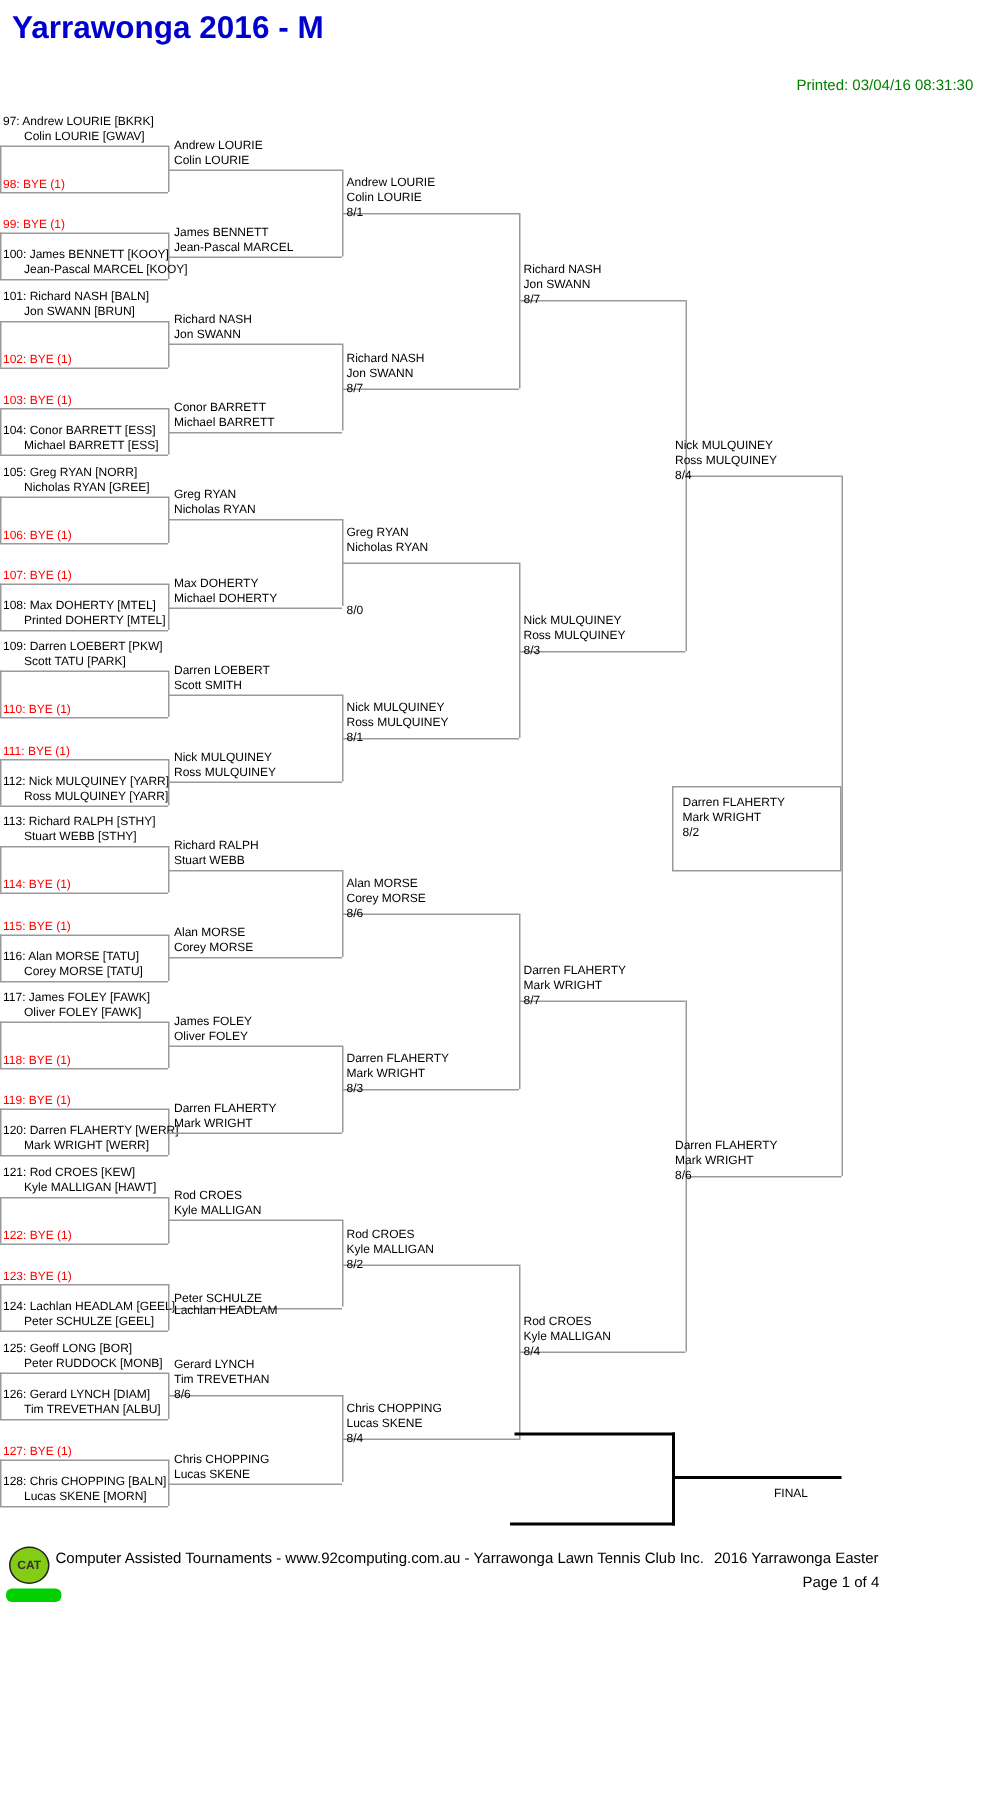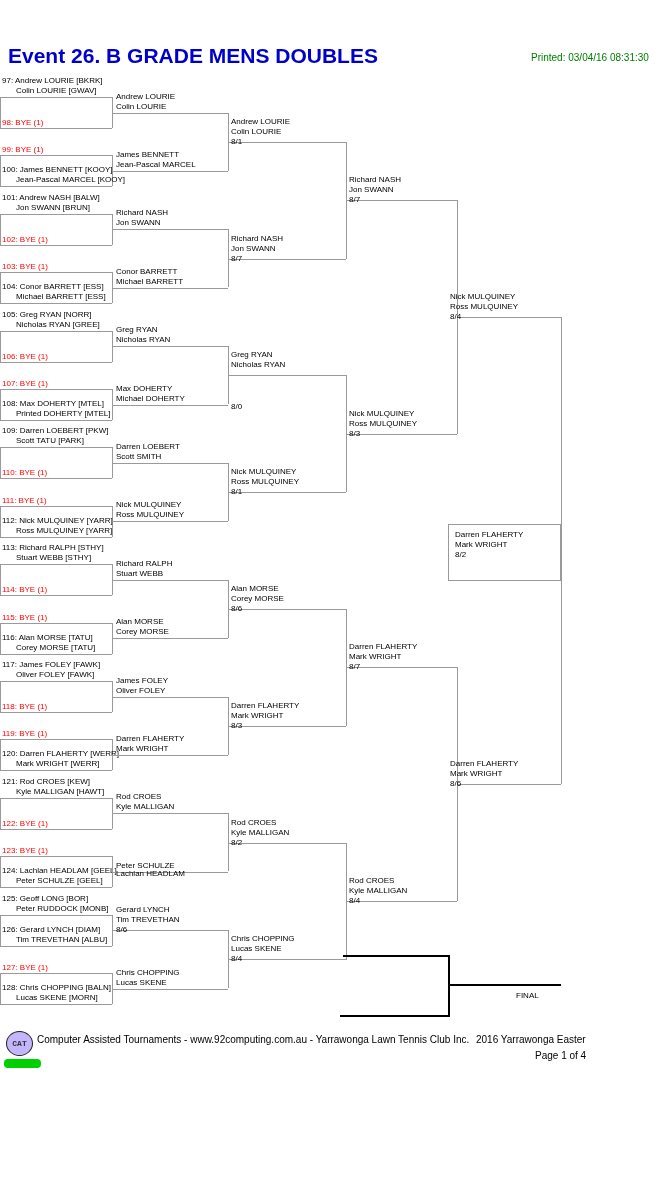--- a/index.html
+++ b/index.html
@@ -27,35 +27,35 @@
     position:absolute;left:448px;top:524px;width:113px;height:57px;
     border:1px solid #9a9a9a;box-sizing:border-box;
   }
   
   .fl{position:absolute;height:2px;background:#000;}
   .fv{position:absolute;width:2px;background:#000;}
   .final-label{position:absolute;left:516px;top:991px;font-size:8px;color:#000;white-space:nowrap;}
   
   .cat-logo{
     position:absolute;left:6px;top:1031px;width:27px;height:25px;border-radius:50%;
-    background:#c4b5fd;border:1.5px solid #222;box-sizing:border-box;
+    background:#84cc16;border:1.5px solid #222;box-sizing:border-box;
     display:flex;align-items:center;justify-content:center;
-    font-size:8px;font-weight:bold;color:#333;font-family:Liberation Mono, monospace;
+    font-size:8px;font-weight:bold;color:#333;
   }
   .green-bar{
     position:absolute;left:4px;top:1059px;width:37px;height:9px;border-radius:4px;background:#00d000;
   }
   .foot-txt{position:absolute;font-size:10px;color:#000;white-space:nowrap;}
 </style>
 </head>
 <body>
 
 <div id="page">
 
-  <div class="title" style="top:44px">Event 26. B GRADE MENS DOUBLES</div>
+  <div class="title" style="top:7px">Yarrawonga 2016 - M</div>
   <div class="printed">Printed: 03/04/16 08:31:30</div>
 
   <div id="bracket">
       <div class="hl" style="left: 0px; top: 97px; width: 112px;"></div>
       <div class="hl" style="left: 0px; top: 128px; width: 112px;"></div>
       <div class="vl" style="left: 112px; top: 97px; height: 31px;"></div>
       <div class="vl" style="left: 0px; top: 97px; height: 31px;"></div>
       <div class="bt" style="left: 2px; top: 76px;">97: Andrew LOURIE [BKRK]</div>
       <div class="bt" style="left: 16px; top: 86px;">Colin LOURIE [GWAV]</div>
       <div class="bt bye" style="left: 2px; top: 118px;">98: BYE (1)</div>
@@ -63,21 +63,21 @@
       <div class="hl" style="left: 0px; top: 186px; width: 112px;"></div>
       <div class="vl" style="left: 112px; top: 155px; height: 31px;"></div>
       <div class="vl" style="left: 0px; top: 155px; height: 31px;"></div>
       <div class="bt bye" style="left: 2px; top: 145px;">99: BYE (1)</div>
       <div class="bt" style="left: 2px; top: 165px;">100: James BENNETT [KOOY]</div>
       <div class="bt" style="left: 16px; top: 175px;">Jean-Pascal MARCEL [KOOY]</div>
       <div class="hl" style="left: 0px; top: 214px; width: 112px;"></div>
       <div class="hl" style="left: 0px; top: 245px; width: 112px;"></div>
       <div class="vl" style="left: 112px; top: 214px; height: 31px;"></div>
       <div class="vl" style="left: 0px; top: 214px; height: 31px;"></div>
-      <div class="bt" style="left: 2px; top: 193px;">101: Andrew NASH [BALW]</div>
+      <div class="bt" style="left: 2px; top: 193px;">101: Richard NASH [BALN]</div>
       <div class="bt" style="left: 16px; top: 203px;">Jon SWANN [BRUN]</div>
       <div class="bt bye" style="left: 2px; top: 235px;">102: BYE (1)</div>
       <div class="hl" style="left: 0px; top: 272px; width: 112px;"></div>
       <div class="hl" style="left: 0px; top: 303px; width: 112px;"></div>
       <div class="vl" style="left: 112px; top: 272px; height: 31px;"></div>
       <div class="vl" style="left: 0px; top: 272px; height: 31px;"></div>
       <div class="bt bye" style="left: 2px; top: 262px;">103: BYE (1)</div>
       <div class="bt" style="left: 2px; top: 282px;">104: Conor BARRETT [ESS]</div>
       <div class="bt" style="left: 16px; top: 292px;">Michael BARRETT [ESS]</div>
       <div class="hl" style="left: 0px; top: 331px; width: 112px;"></div>

